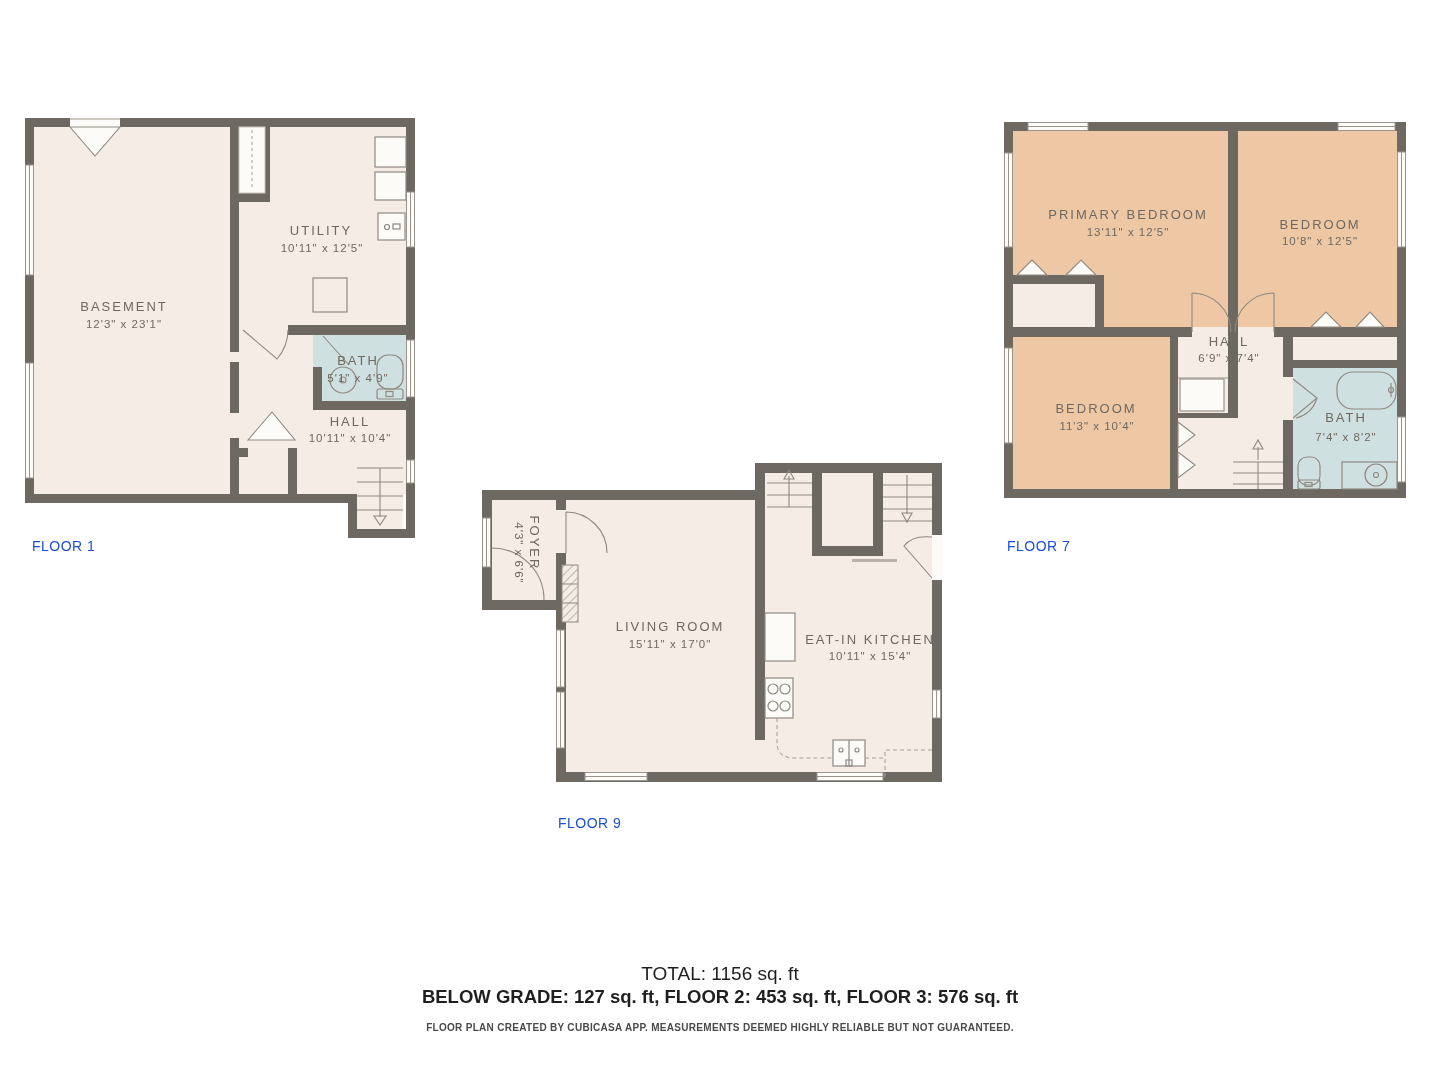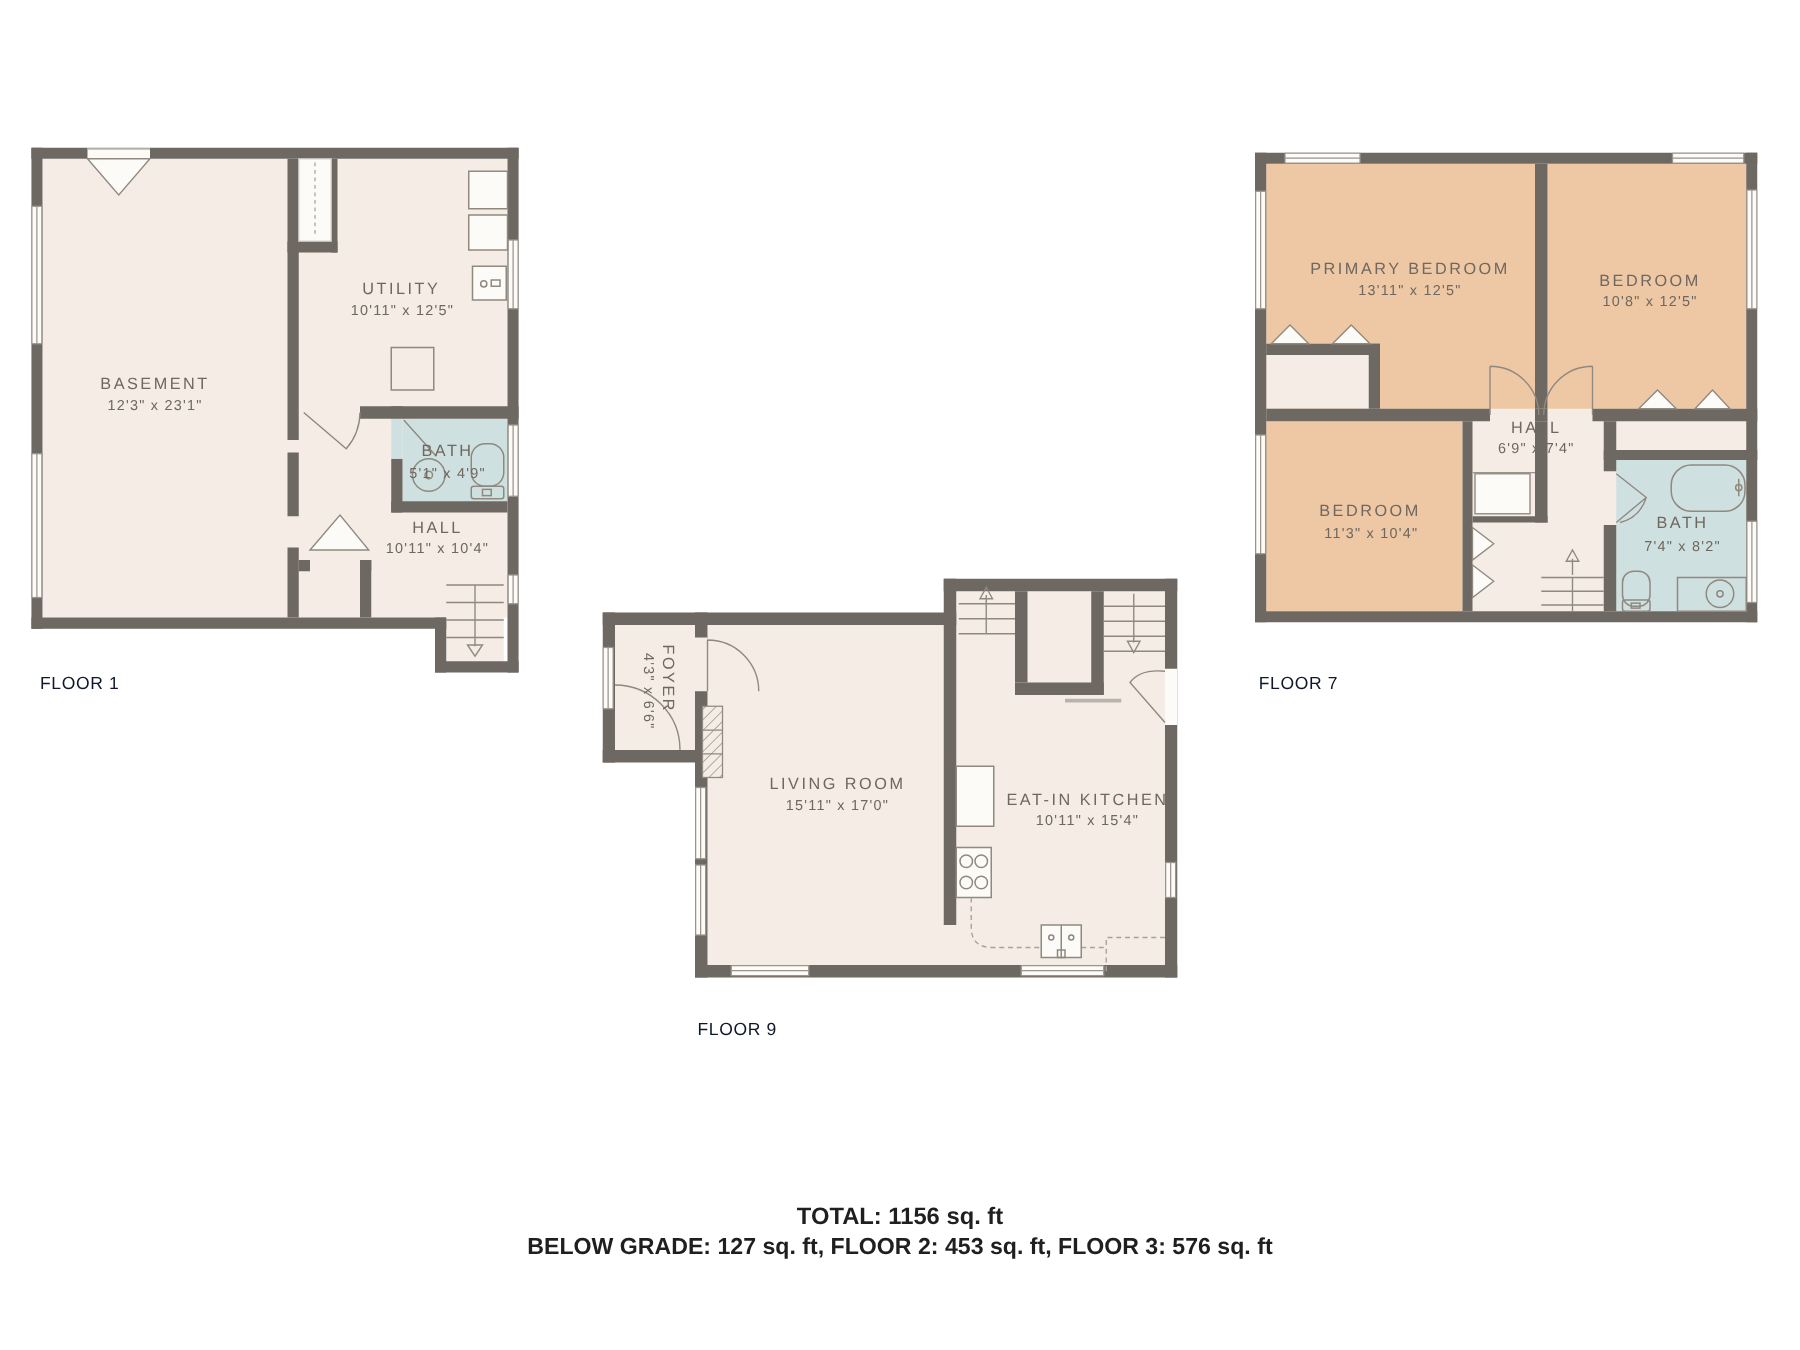--- a/index.html
+++ b/index.html
@@ -1,38 +1,38 @@
 <!DOCTYPE html>
 <html><head>
 <meta charset="utf-8">
 <style>
   html,body{margin:0;padding:0;background:#ffffff;}
   #canvas{position:relative;width:1440px;height:1080px;background:#ffffff;overflow:hidden;
           font-family:"Liberation Sans",sans-serif;}
   .plan{position:absolute;}
-  .floor-label{position:absolute;font-size:14px;letter-spacing:.5px;color:#0f172a;font-weight:400;}
+  .floor-label{position:absolute;font-size:14px;letter-spacing:.5px;color:#1d4ed8;font-weight:400;}
   
   text{font-family:"Liberation Sans",sans-serif;}
   .rname{font-size:13px;letter-spacing:2px;fill:#6f6860;text-anchor:middle;}
   .rdim{font-size:11.5px;letter-spacing:1px;fill:#6f6860;text-anchor:middle;}
   .wall{fill:#6e6862;}
   .fl{fill:#f4ece5;}
   .bed{fill:#eec8a5;}
   .bath{fill:#cfe0e0;}
   .win{fill:#fdfbf8;stroke:#9a948c;stroke-width:1;}
   .wl{stroke:#9a948c;stroke-width:1;}
   .fx{fill:#fdfbf8;stroke:#8f8980;stroke-width:1.2;}
   .fxn{fill:none;stroke:#8f8980;stroke-width:1.2;}
   .door{fill:none;stroke:#8f8980;stroke-width:1.1;}
   .doorpanel{fill:#fdfbf8;stroke:#8f8980;stroke-width:1.1;}
   .dash{fill:none;stroke:#a9a29a;stroke-width:1.1;stroke-dasharray:4 3;}
   .step{stroke:#8f8980;stroke-width:1.1;}
   
   .summary{position:absolute;left:0;top:963px;width:1440px;text-align:center;color:#1f1f1f;}
-  .summary .total{font-size:19px;font-weight:700;line-height:22px;}
+  .summary .total{font-size:19px;font-weight:400;line-height:22px;}
   .summary .ln{font-size:18.5px;font-weight:700;line-height:23px;}
   .summary .disclaimer{margin-top:14px;font-size:10px;font-weight:700;letter-spacing:.3px;color:#4a4a4a;}
 </style>
 </head>
 <body>
 
 <div id="canvas">
 
   <svg class="plan" style="left:25px;top:118px" width="390" height="422" viewBox="0 0 390 422">
 
@@ -342,15 +342,16 @@
       <text class="rdim" x="93" y="308">11'3" x 10'4"</text>
       <text class="rname" x="342" y="300">BATH</text>
       <text class="rdim" x="342" y="319">7'4" x 8'2"</text>
     </g>
   </svg>
   <div class="floor-label" style="left:1007px;top:538px">FLOOR 7</div>
 
   <div class="summary">
     <div class="total">TOTAL: 1156 sq. ft</div>
     <div class="ln">BELOW GRADE: 127 sq. ft, FLOOR 2: 453 sq. ft, FLOOR 3: 576 sq. ft</div>
+    <div class="disclaimer">FLOOR PLAN CREATED BY CUBICASA APP. MEASUREMENTS DEEMED HIGHLY RELIABLE BUT NOT GUARANTEED.</div>
   </div>
 
 </div>
 
 </body></html>

